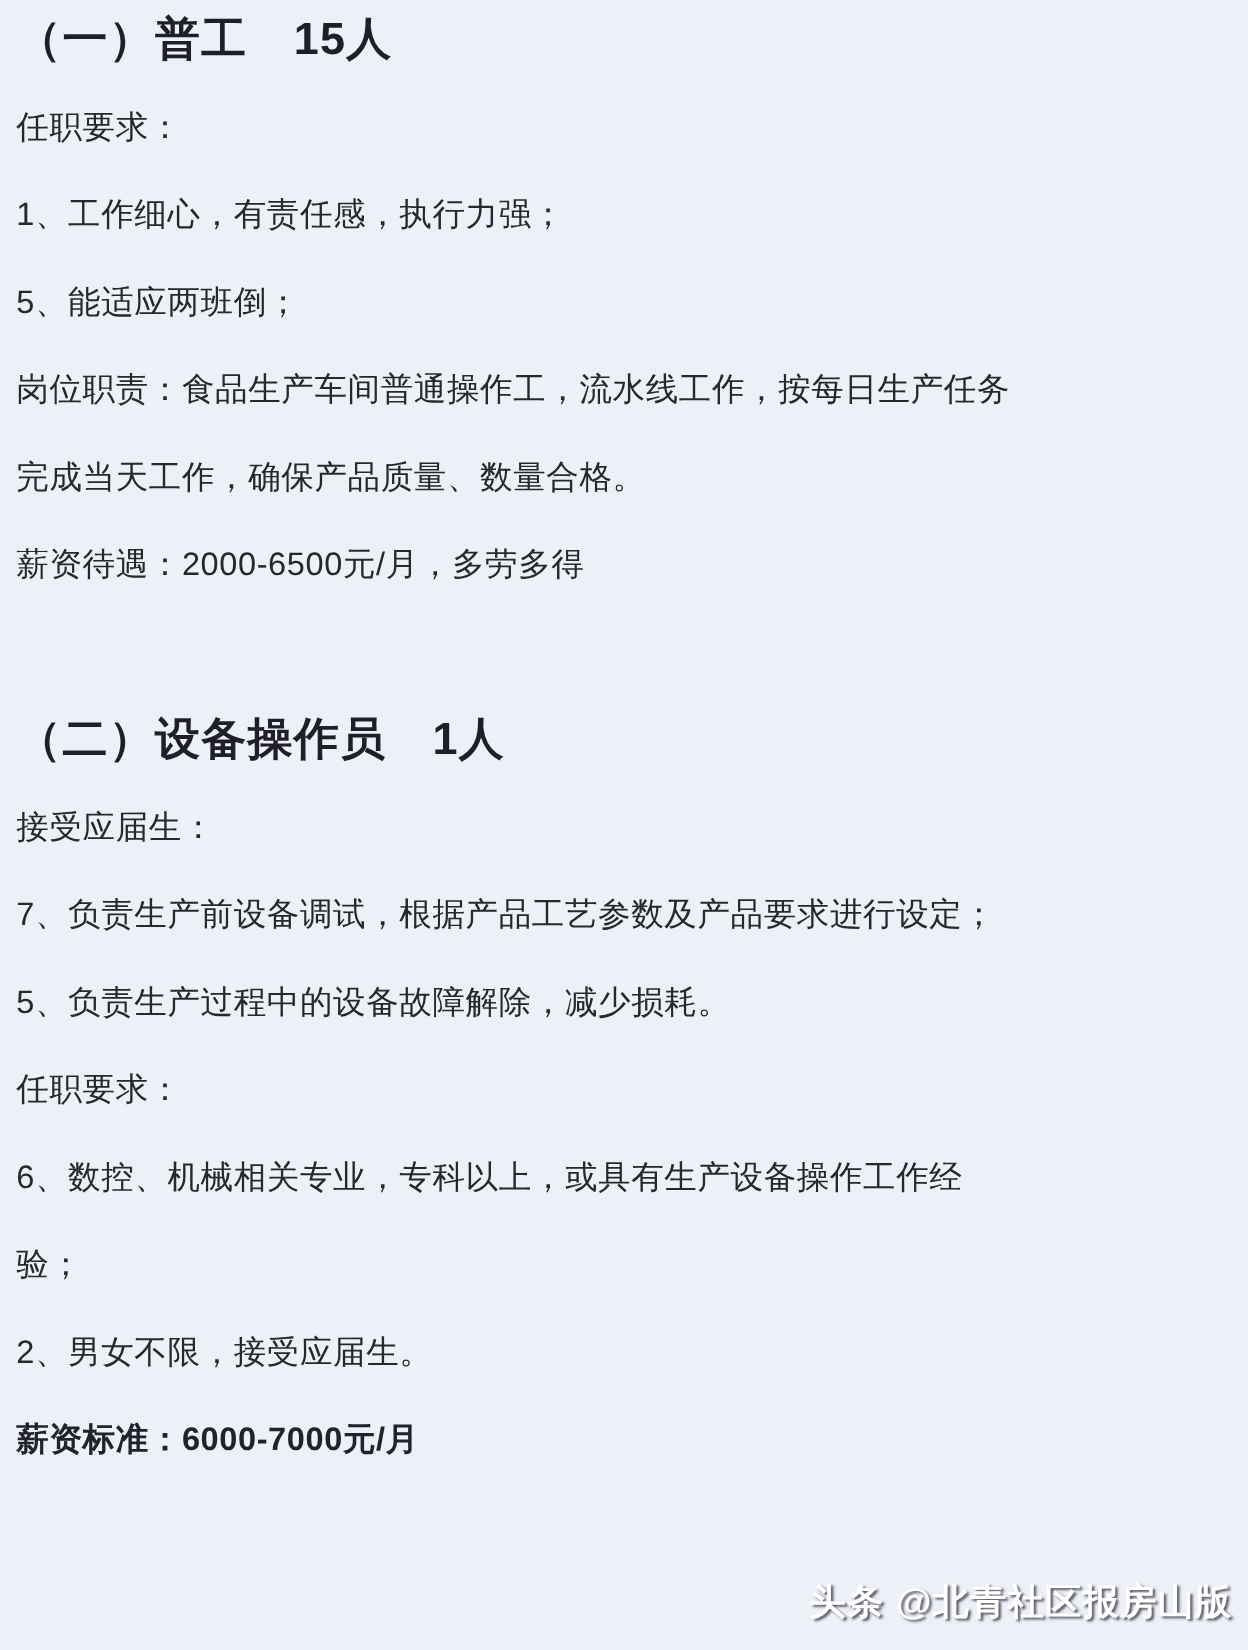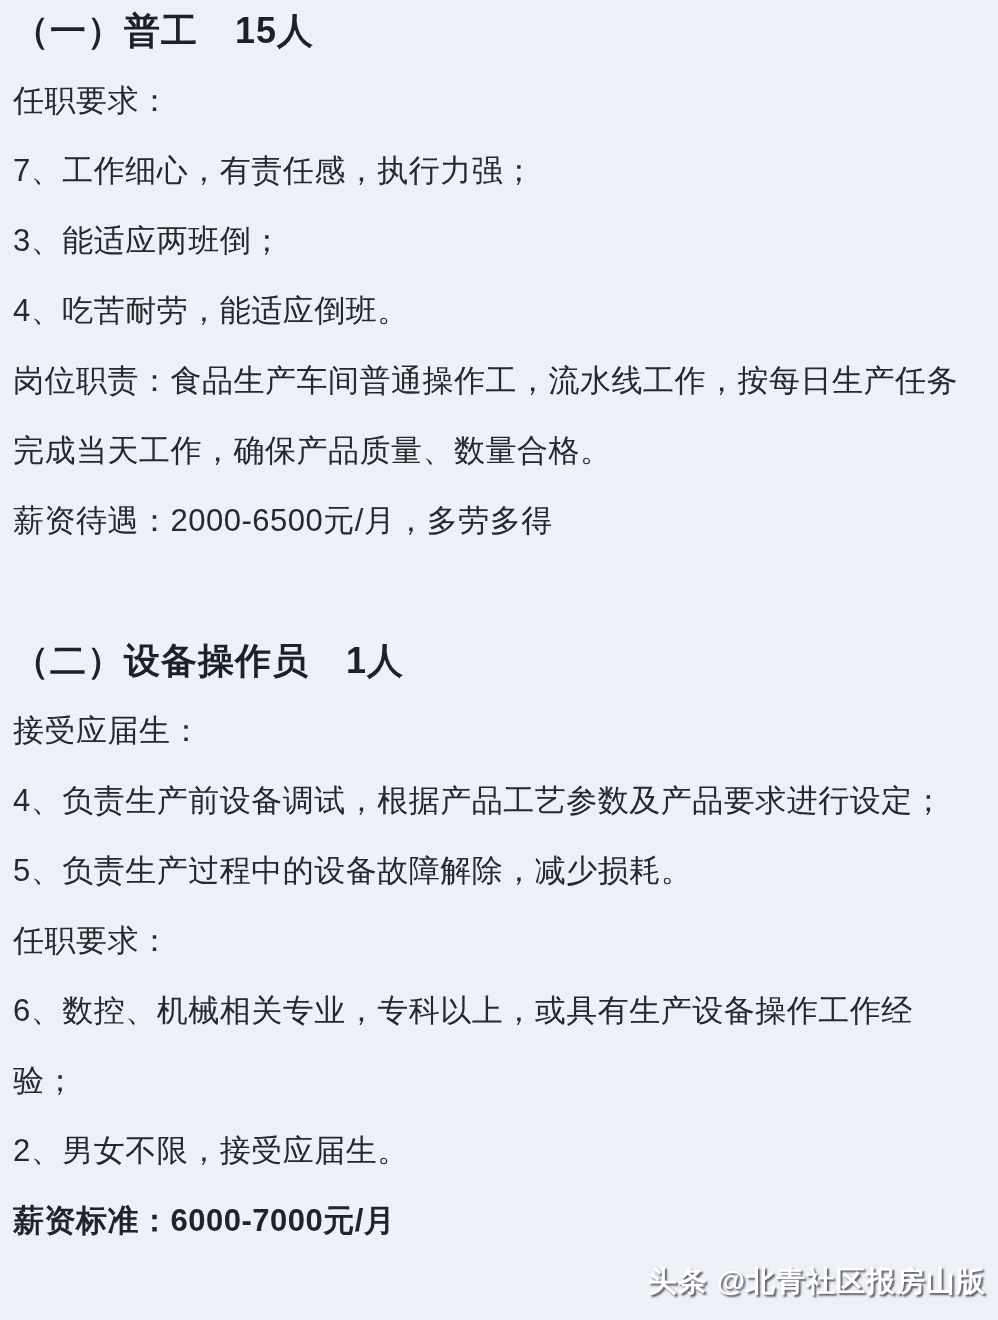--- a/index.html
+++ b/index.html
@@ -20,21 +20,21 @@
     top: -4px;
     left: 0;
     width: 998px;
     padding-left: 13px;
     padding-right: 10px;
     box-sizing: border-box;
   }
   .line {
     height: 70px;
     line-height: 70px;
-    font-size: 31px;
+    font-size: 26px;
     white-space: pre;
     overflow: visible;
     letter-spacing: 0.5px;
   }
   .heading {
     font-size: 36px;
     font-weight: 700;
     color: #1f1f27;
     letter-spacing: 1px;
   }
@@ -58,33 +58,32 @@
   }
 </style>
 </head>
 <body>
 
 <div class="doc">
 
   <div class="line heading">（一）普工　15人</div>
 
   <div class="line">任职要求：</div>
-  <div class="line">7、工作细心，有责任感，执行力强；</div>
-  <div class="line">3、能适应两班倒；</div>
-  <div class="line">4、吃苦耐劳，能适应倒班。</div>
+  <div class="line">1、工作细心，有责任感，执行力强；</div>
+  <div class="line">5、能适应两班倒；</div>
   <div class="line">岗位职责：食品生产车间普通操作工，流水线工作，按每日生产任务</div>
   <div class="line">完成当天工作，确保产品质量、数量合格。</div>
   <div class="line">薪资待遇：2000-6500元/月，多劳多得</div>
 
   <div class="section-gap"></div>
 
   <div class="line heading">（二）设备操作员　1人</div>
 
   <div class="line">接受应届生：</div>
-  <div class="line">4、负责生产前设备调试，根据产品工艺参数及产品要求进行设定；</div>
+  <div class="line">7、负责生产前设备调试，根据产品工艺参数及产品要求进行设定；</div>
   <div class="line">5、负责生产过程中的设备故障解除，减少损耗。</div>
   <div class="line">任职要求：</div>
   <div class="line">6、数控、机械相关专业，专科以上，或具有生产设备操作工作经</div>
   <div class="line">验；</div>
   <div class="line">2、男女不限，接受应届生。</div>
   <div class="line emph">薪资标准：6000-7000元/月</div>
 
 </div>
 
 <div class="watermark">头条 @北青社区报房山版</div>

